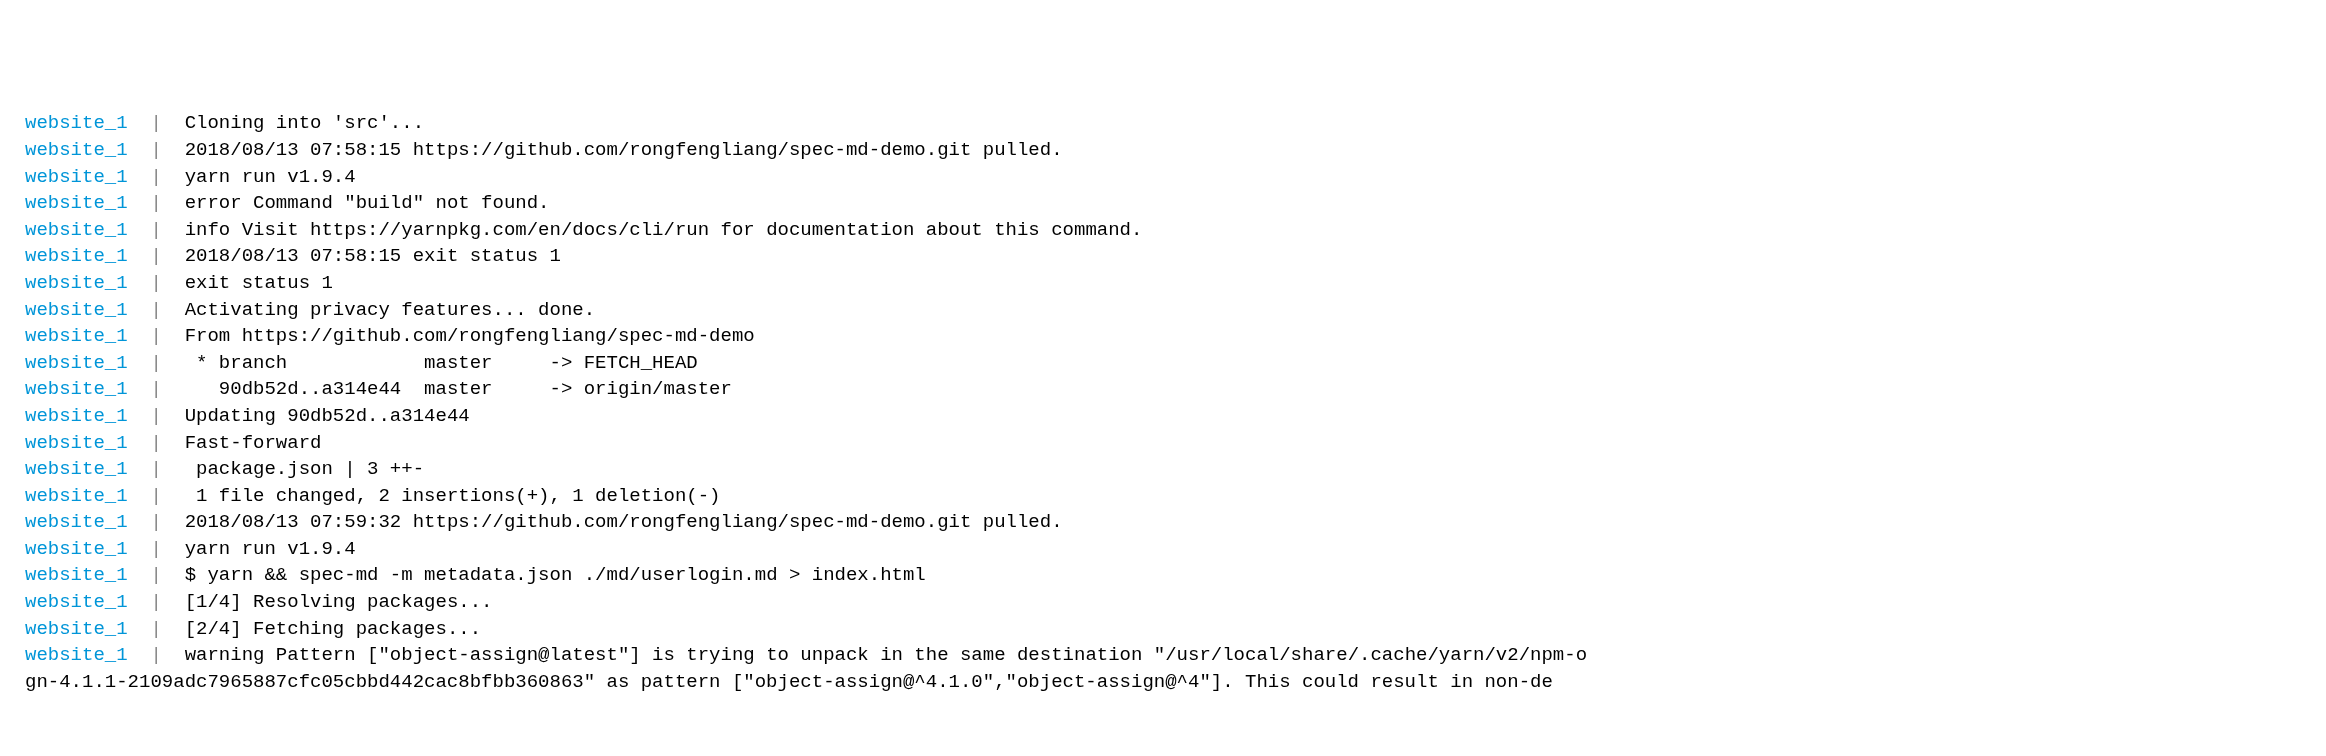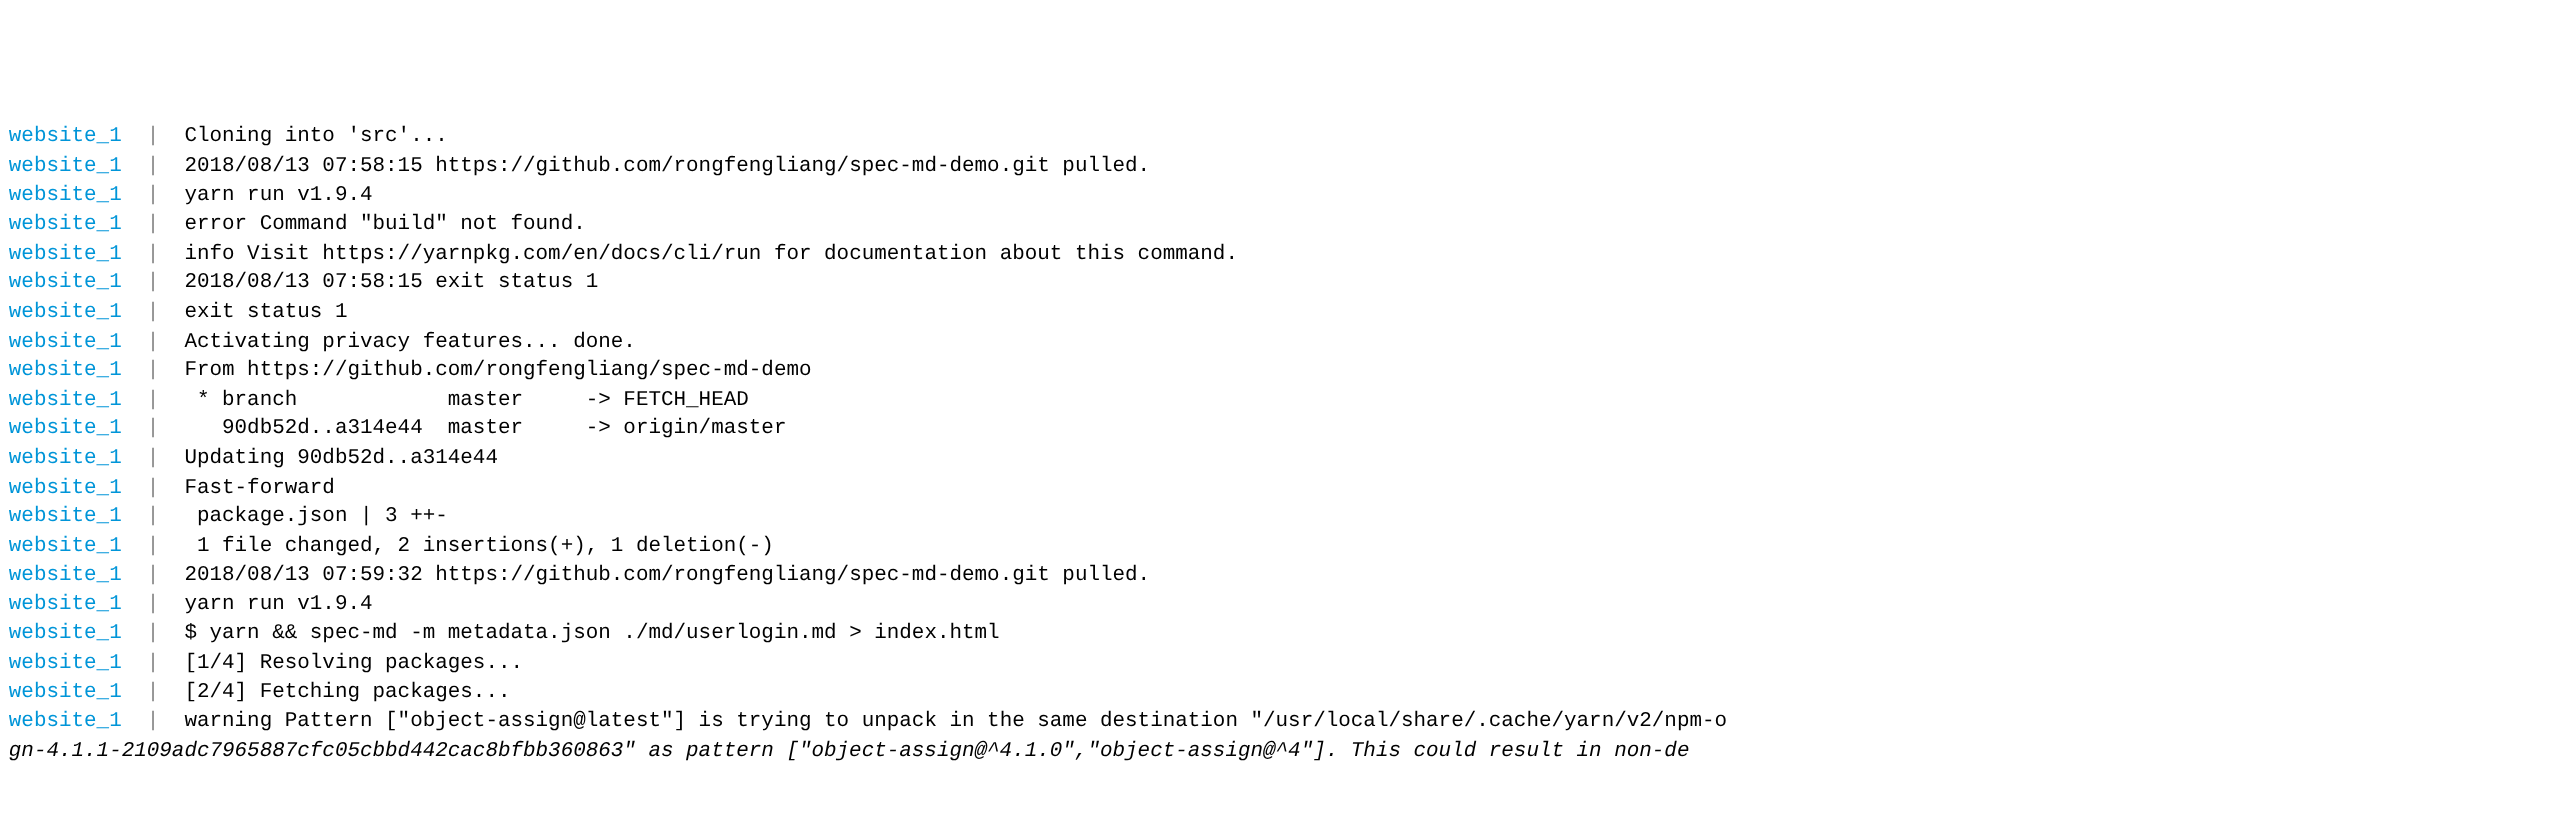--- a/index.html
+++ b/index.html
@@ -12,33 +12,33 @@
       font-size: 19px;
       line-height: 1.4;
       background: #ffffff;
       color: #000000;
       white-space: pre;
       padding: 4px 8px;
       overflow: hidden;
     }
     .line {
       display: block;
+      margin-left: 17px;
     }
     .prefix {
       color: #0095d8;
     }
     .separator {
       color: #888888;
     }
     .content {
       color: #000000;
     }
     .continuation {
       color: #000000;
-      font-style: italic;
     }
   </style>
 </head>
 <body>
 
 
 
 <div id="terminal"><span class="line"><span class="prefix">website_1</span><span class="separator">  | </span><span class="content"> Cloning into 'src'...</span></span><span class="line"><span class="prefix">website_1</span><span class="separator">  | </span><span class="content"> 2018/08/13 07:58:15 https://github.com/rongfengliang/spec-md-demo.git pulled.</span></span><span class="line"><span class="prefix">website_1</span><span class="separator">  | </span><span class="content"> yarn run v1.9.4</span></span><span class="line"><span class="prefix">website_1</span><span class="separator">  | </span><span class="content"> error Command "build" not found.</span></span><span class="line"><span class="prefix">website_1</span><span class="separator">  | </span><span class="content"> info Visit https://yarnpkg.com/en/docs/cli/run for documentation about this command.</span></span><span class="line"><span class="prefix">website_1</span><span class="separator">  | </span><span class="content"> 2018/08/13 07:58:15 exit status 1</span></span><span class="line"><span class="prefix">website_1</span><span class="separator">  | </span><span class="content"> exit status 1</span></span><span class="line"><span class="prefix">website_1</span><span class="separator">  | </span><span class="content"> Activating privacy features... done.</span></span><span class="line"><span class="prefix">website_1</span><span class="separator">  | </span><span class="content"> From https://github.com/rongfengliang/spec-md-demo</span></span><span class="line"><span class="prefix">website_1</span><span class="separator">  | </span><span class="content">  * branch            master     -&gt; FETCH_HEAD</span></span><span class="line"><span class="prefix">website_1</span><span class="separator">  | </span><span class="content">    90db52d..a314e44  master     -&gt; origin/master</span></span><span class="line"><span class="prefix">website_1</span><span class="separator">  | </span><span class="content"> Updating 90db52d..a314e44</span></span><span class="line"><span class="prefix">website_1</span><span class="separator">  | </span><span class="content"> Fast-forward</span></span><span class="line"><span class="prefix">website_1</span><span class="separator">  | </span><span class="content">  package.json | 3 ++-</span></span><span class="line"><span class="prefix">website_1</span><span class="separator">  | </span><span class="content">  1 file changed, 2 insertions(+), 1 deletion(-)</span></span><span class="line"><span class="prefix">website_1</span><span class="separator">  | </span><span class="content"> 2018/08/13 07:59:32 https://github.com/rongfengliang/spec-md-demo.git pulled.</span></span><span class="line"><span class="prefix">website_1</span><span class="separator">  | </span><span class="content"> yarn run v1.9.4</span></span><span class="line"><span class="prefix">website_1</span><span class="separator">  | </span><span class="content"> $ yarn &amp;&amp; spec-md -m metadata.json ./md/userlogin.md &gt; index.html</span></span><span class="line"><span class="prefix">website_1</span><span class="separator">  | </span><span class="content"> [1/4] Resolving packages...</span></span><span class="line"><span class="prefix">website_1</span><span class="separator">  | </span><span class="content"> [2/4] Fetching packages...</span></span><span class="line"><span class="prefix">website_1</span><span class="separator">  | </span><span class="content"> warning Pattern ["object-assign@latest"] is trying to unpack in the same destination "/usr/local/share/.cache/yarn/v2/npm-o</span></span><span class="line continuation">gn-4.1.1-2109adc7965887cfc05cbbd442cac8bfbb360863" as pattern ["object-assign@^4.1.0","object-assign@^4"]. This could result in non-de</span></div>
 
 

